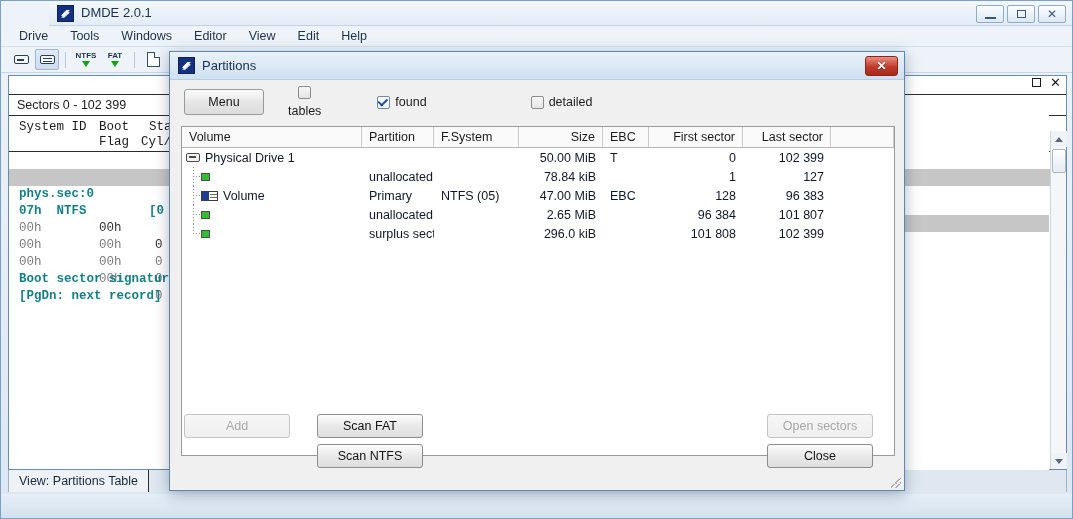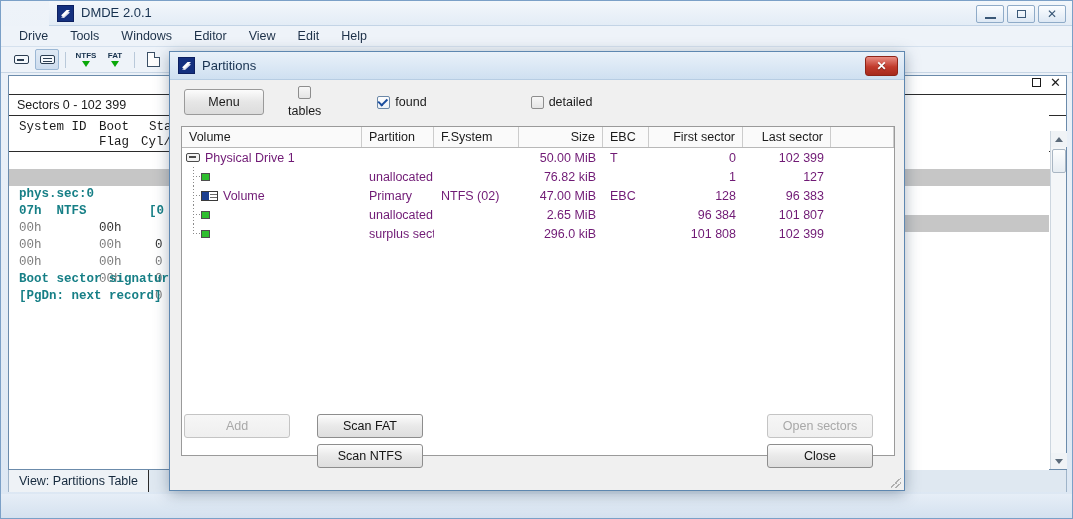--- a/index.html
+++ b/index.html
@@ -270,21 +270,21 @@
     height:21px; display:flex; background:#fafafa;
     border-bottom:1px solid #b8b8b8;
     font-size:12.5px; color:#1b1b1b;
   }
   .lvh {
     border-right:1px solid #ccc; padding:0 7px;
     display:flex; align-items:center; height:100%;
     overflow:hidden; white-space:nowrap;
   }
   .lvh.r { justify-content:flex-end; }
-  #lv-rows { font-size:12.5px; color:#701a75; }
+  #lv-rows { font-size:12.5px; color:#0f172a; }
   .lv-row { height:19px; display:flex; align-items:center; }
   .lv-c { height:19px; display:flex; align-items:center; padding:0 7px; overflow:hidden; white-space:nowrap; }
   .lv-c.r { justify-content:flex-end; }
   .lv-c.vol { position:relative; padding-left:0; }
 
   
   .tree-wrap { position:relative; width:100%; height:19px; display:flex; align-items:center; }
   .tree-line-v {
     position:absolute; left:11px; top:0; width:1px; height:19px;
     background-image:linear-gradient(#8a8a8a 50%, transparent 0);
@@ -548,37 +548,37 @@
           <div class="lv-c vol" style="width:180px">
             <div class="tree-wrap">
               <div class="tree-line-v"></div>
               <div class="tree-line-h"></div>
               <div class="ico-green"></div>
               <div class="vol-text"></div>
             </div>
           </div>
           <div class="lv-c" style="width:72px">unallocated</div>
           <div class="lv-c" style="width:85px"></div>
-          <div class="lv-c r" style="width:84px">76.82 kiB</div>
+          <div class="lv-c r" style="width:84px">78.84 kiB</div>
           <div class="lv-c" style="width:46px"></div>
           <div class="lv-c r" style="width:94px">1</div>
           <div class="lv-c r" style="width:88px">127</div>
         </div>
 
         <div class="lv-row">
           <div class="lv-c vol" style="width:180px">
             <div class="tree-wrap">
               <div class="tree-line-v"></div>
               <div class="tree-line-h"></div>
               <div class="ico-volume"></div>
               <div class="vol-text">Volume</div>
             </div>
           </div>
           <div class="lv-c" style="width:72px">Primary</div>
-          <div class="lv-c" style="width:85px">NTFS (02)</div>
+          <div class="lv-c" style="width:85px">NTFS (05)</div>
           <div class="lv-c r" style="width:84px">47.00 MiB</div>
           <div class="lv-c" style="width:46px">EBC</div>
           <div class="lv-c r" style="width:94px">128</div>
           <div class="lv-c r" style="width:88px">96 383</div>
         </div>
 
         <div class="lv-row">
           <div class="lv-c vol" style="width:180px">
             <div class="tree-wrap">
               <div class="tree-line-v"></div>

